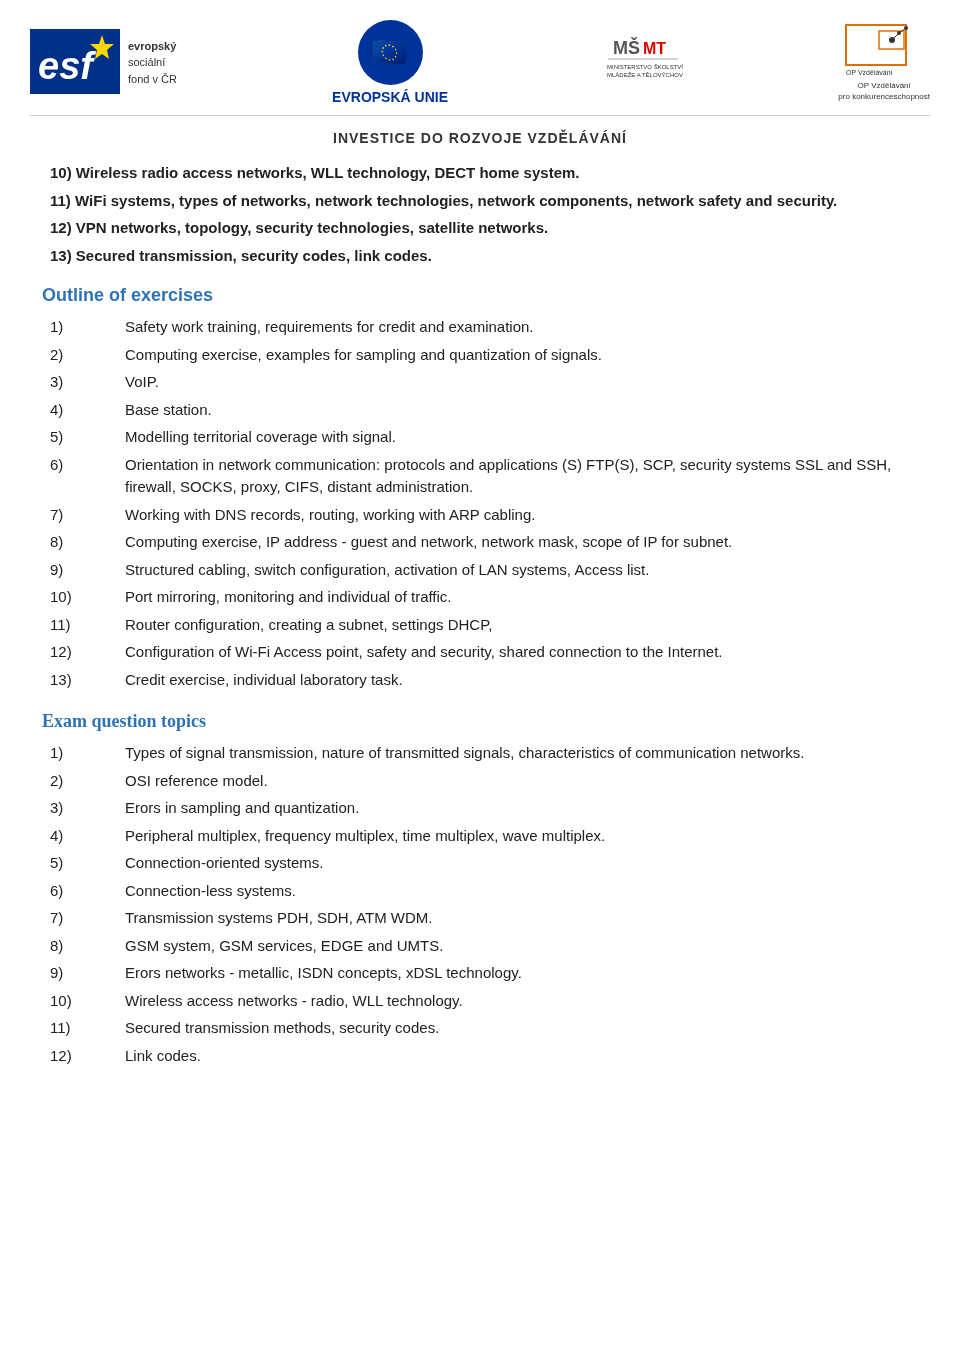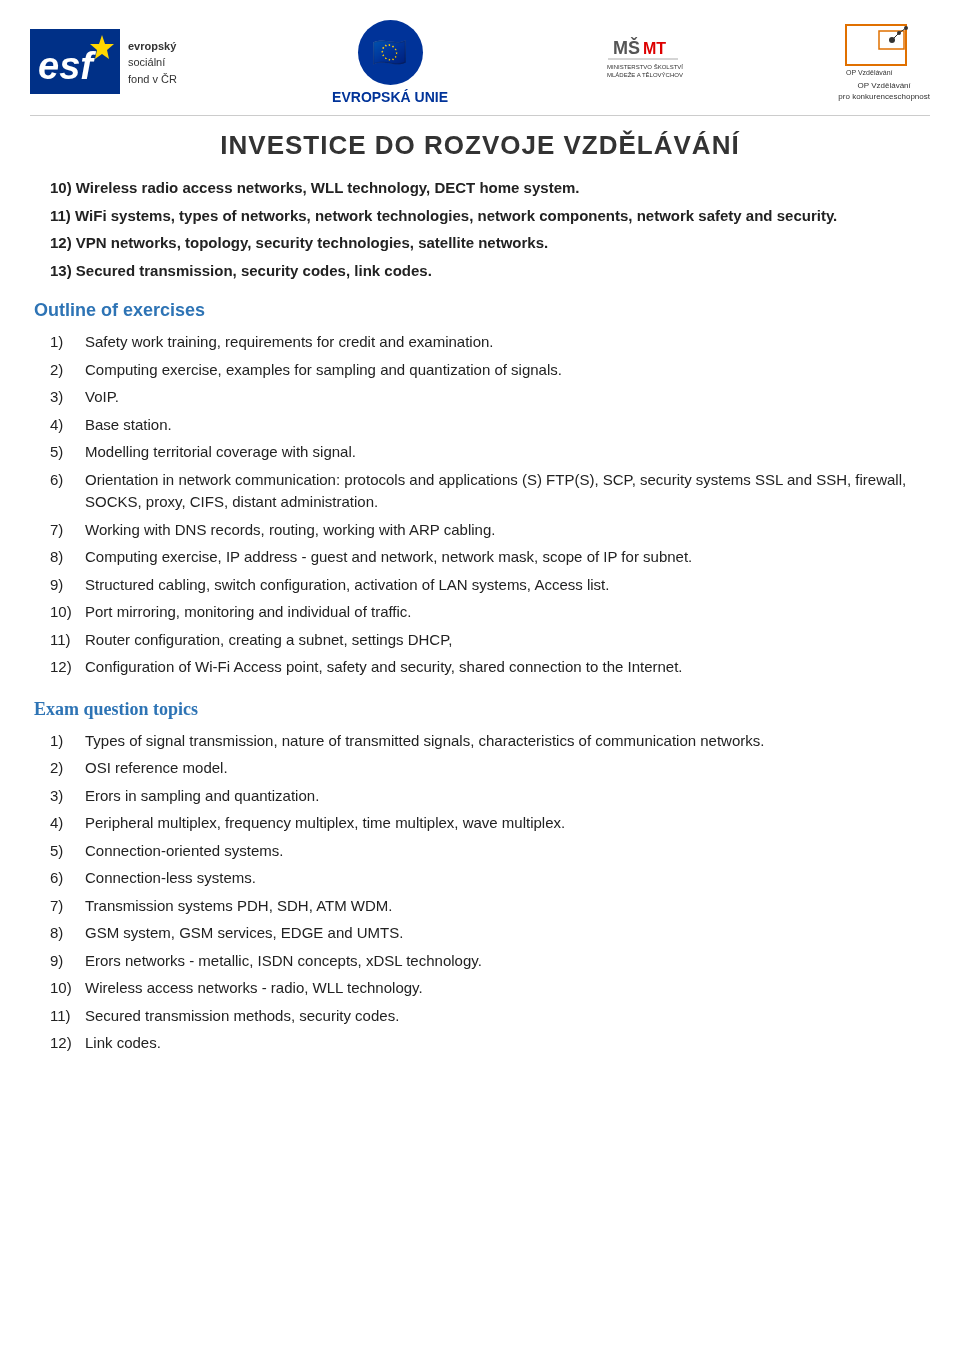--- a/index.html
+++ b/index.html
@@ -29,52 +29,53 @@
 
     .eu-logo {
       display: flex;
       flex-direction: column;
       align-items: center;
       gap: 4px;
     }
 
     .main-title {
       text-align: center;
-      font-size: 26px;
+      font-size: 14px;
       font-weight: bold;
       color: #333;
       margin: 14px 0 16px;
       letter-spacing: 1px;
     }
 
     .course-item {
       margin-bottom: 5px;
       line-height: 1.5;
       padding-left: 20px;
       font-weight: bold;
     }
 
     .section-title {
       font-size: 18px;
       font-weight: bold;
       color: #2E74B5;
-      margin: 18px 4px 10px;
+      margin: 18px 12px 10px;
     }
 
     .list-item {
       display: flex;
       margin-bottom: 5px;
       line-height: 1.5;
     }
     .list-num {
       min-width: 35px;
       font-weight: normal;
     }
     .list-content {
       flex: 1;
+      margin-left: 40px;
     }
   </style>
 </head>
 <body>
 
 <div class="header-logos">
 
   <div class="logo-esf">
     <div style="display:inline-block;">
       <svg width="90" height="65" viewBox="0 0 90 65">
@@ -174,20 +175,24 @@
       <span class="list-content">Port mirroring, monitoring and individual of traffic.</span>
     </div>
     <div class="list-item">
       <span class="list-num">11)</span>
       <span class="list-content">Router configuration, creating a subnet, settings DHCP,</span>
     </div>
     <div class="list-item">
       <span class="list-num">12)</span>
       <span class="list-content">Configuration of  Wi-Fi Access point, safety and security, shared connection to the Internet.</span>
     </div>
+    <div class="list-item">
+      <span class="list-num">13)</span>
+      <span class="list-content">Credit exercise, individual laboratory task.</span>
+    </div>
   </div>
 
 <div class="section-title" style="margin-top:20px;font-family:Liberation Serif, serif;">Exam question topics</div>
 
 <div style="padding-left:20px;">
 <div class="list-item">
       <span class="list-num">1)</span>
       <span class="list-content">Types of signal transmission, nature of transmitted signals, characteristics of communication networks.</span>
     </div>
     <div class="list-item">

